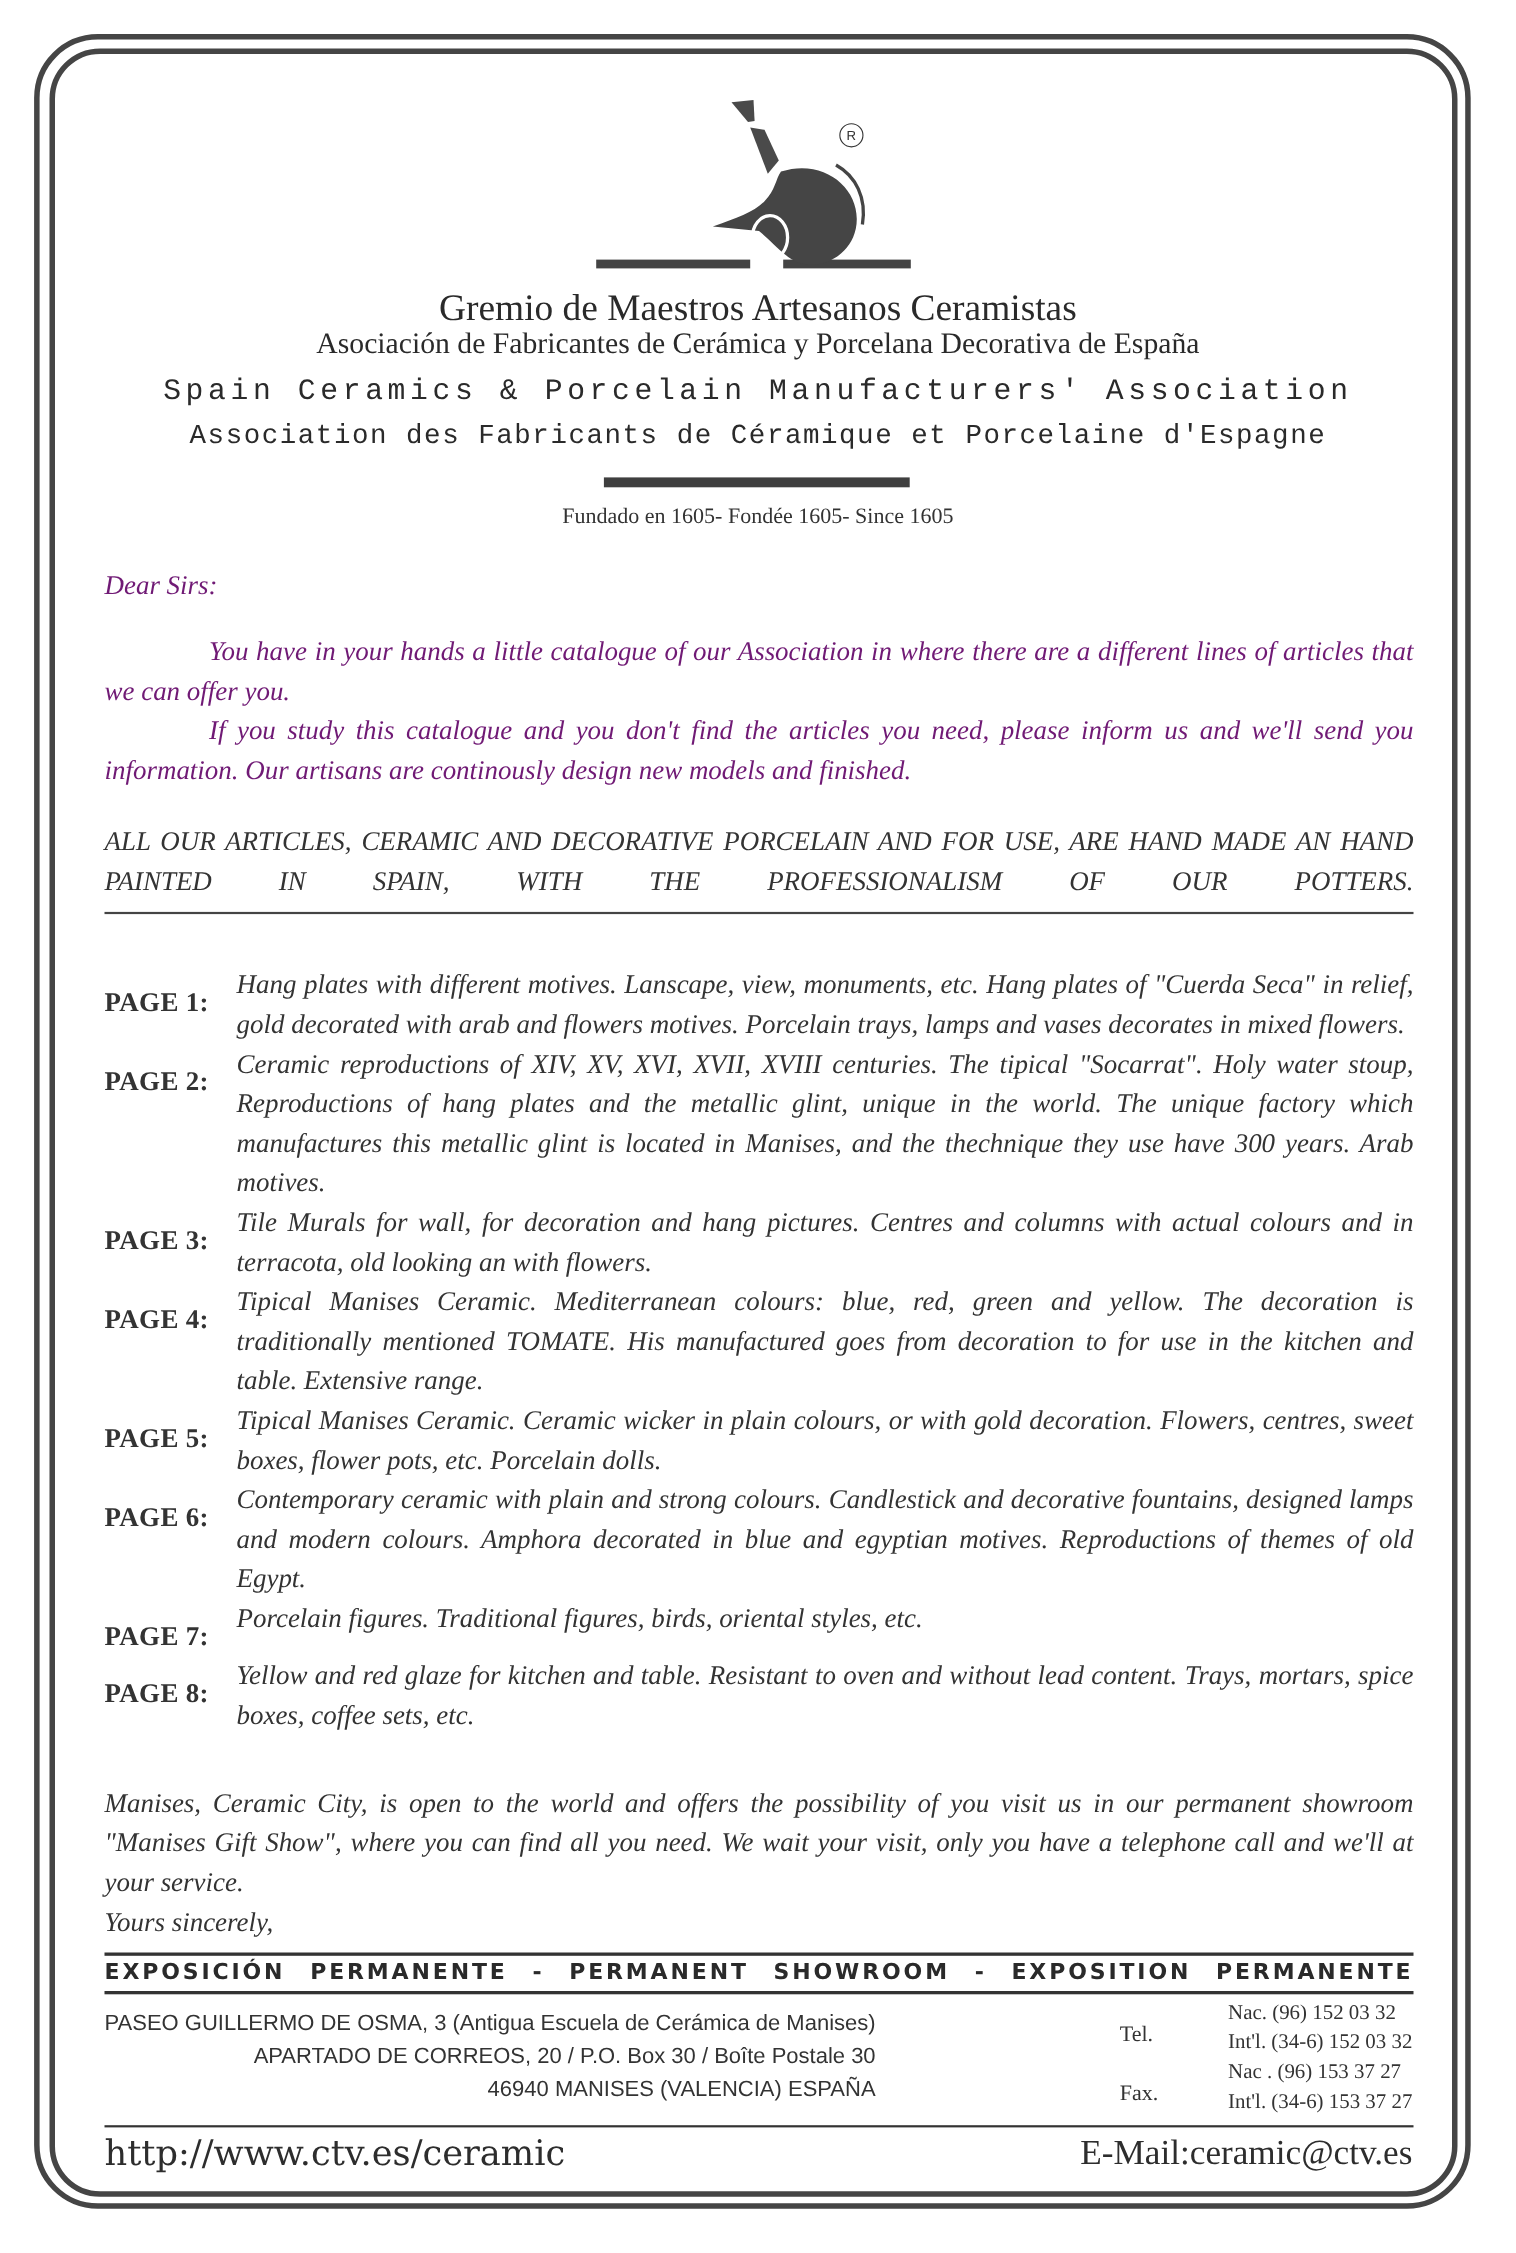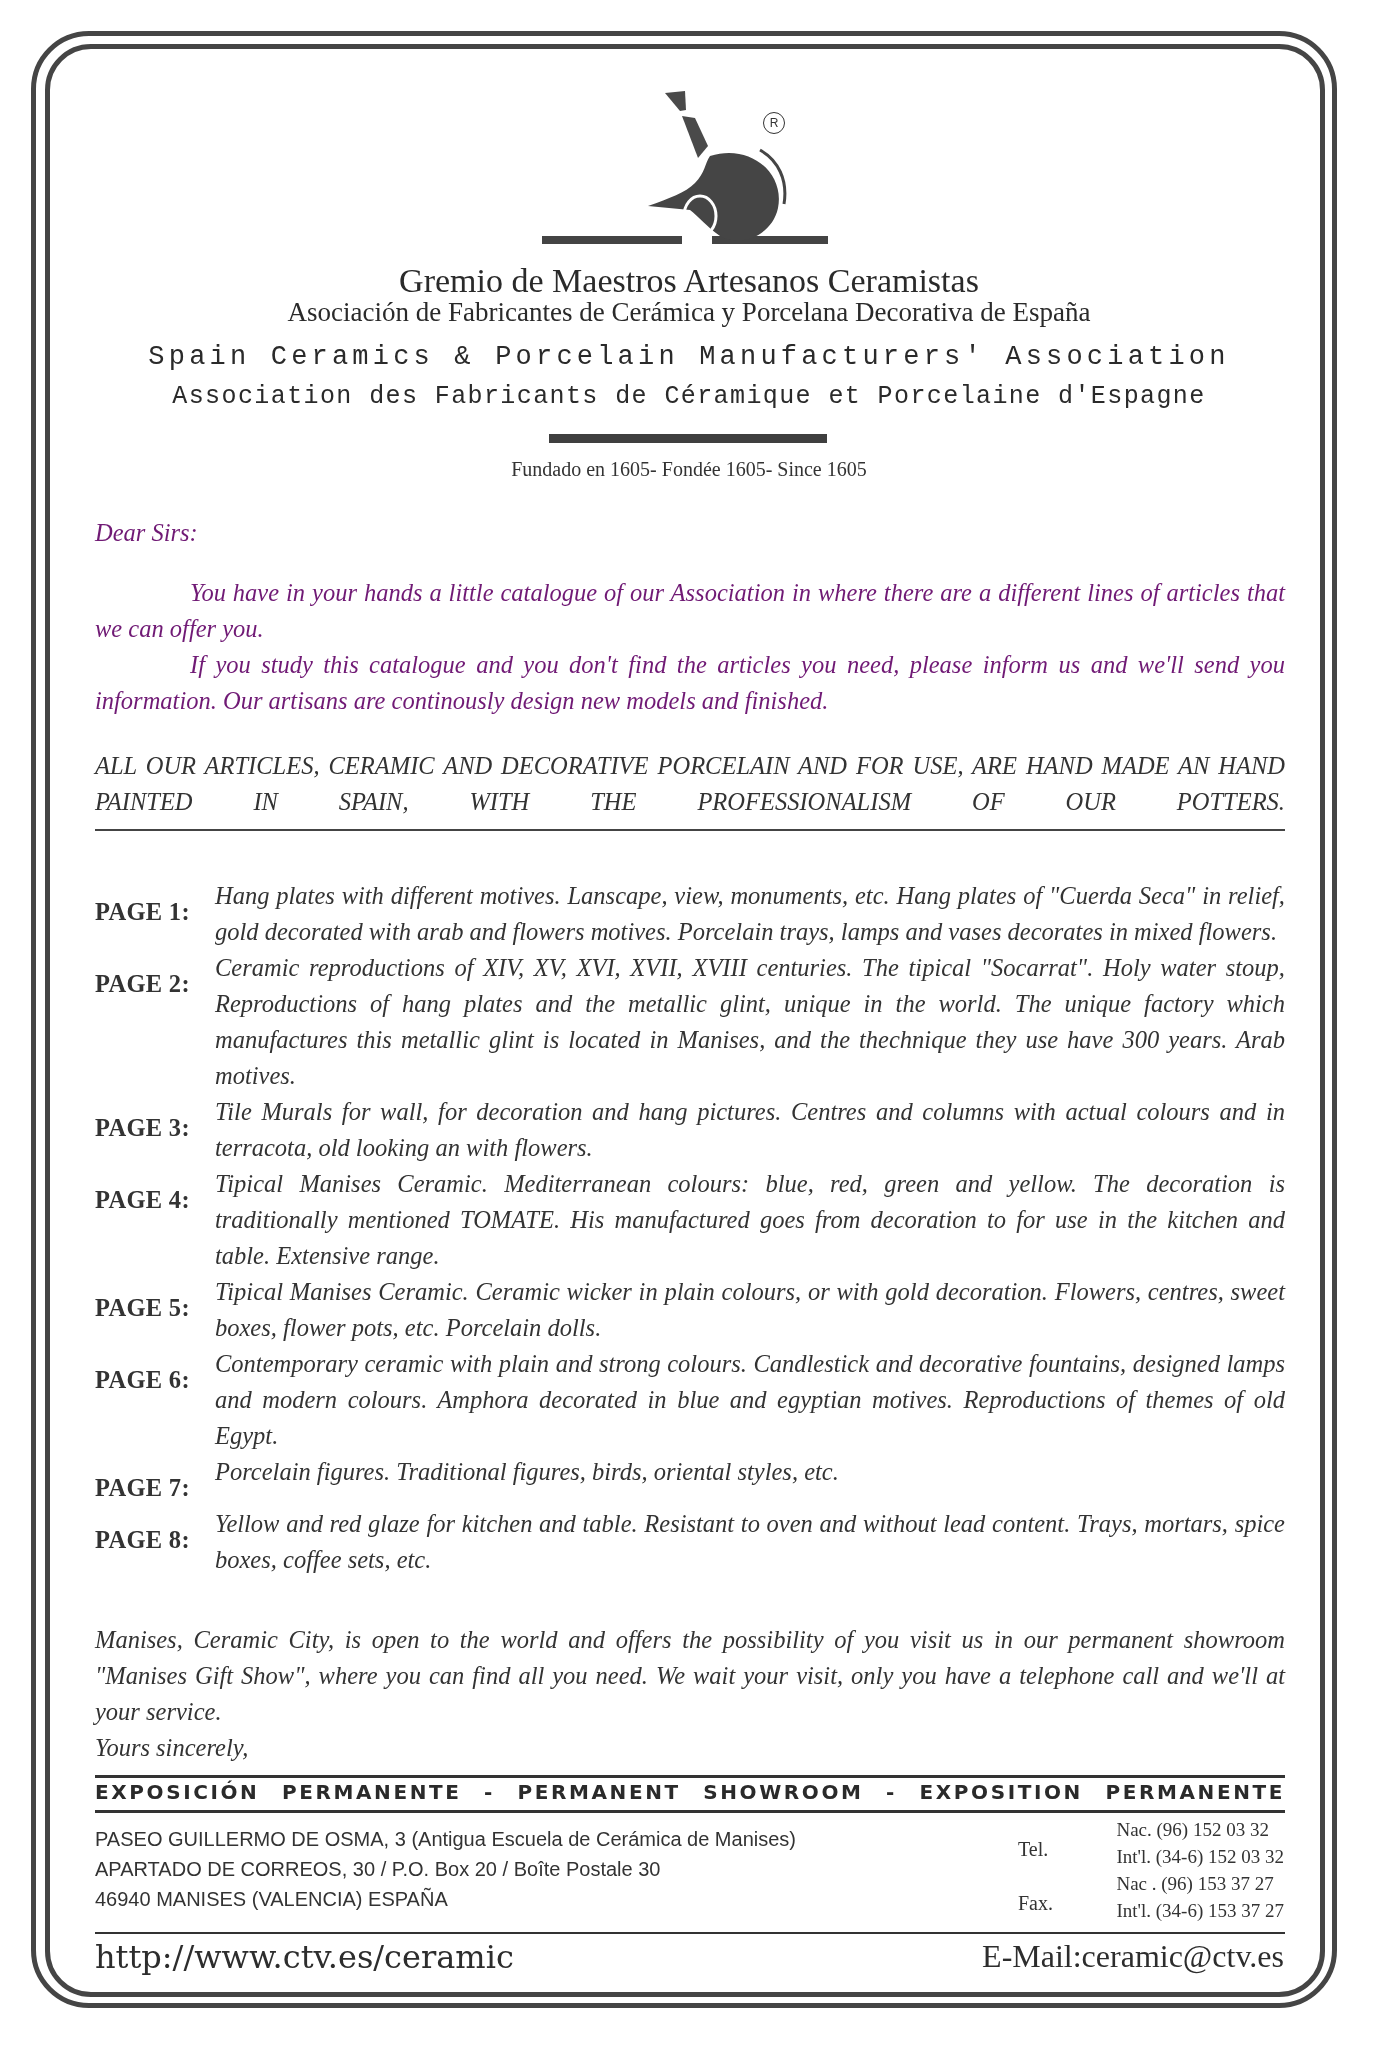--- a/index.html
+++ b/index.html
@@ -30,21 +30,21 @@
   .page-label { flex:0 0 120px; font-weight:bold; font-style:normal; white-space:nowrap; letter-spacing:0.3px;margin-top:16px; }
   .page-desc { flex:1; font-style:italic; text-align:justify; }
 
   .closing { position:absolute; left:95px; top:1622px; width:1190px; font:italic 24.5px "Liberation Serif", serif; line-height:36px; color:#333; text-align:justify; }
   .closing .sig { display:block; text-align:left; }
 
   .rule2 { position:absolute; left:95px; top:1775px; width:1190px; height:3px; background:#333; }
   .showroom { position:absolute; left:95px; top:1780px; width:1190px; font:bold 20px "DejaVu Sans", sans-serif; letter-spacing:2.6px; color:#2a2a2a; text-align:justify; text-align-last:justify; white-space:nowrap; }
   .rule3 { position:absolute; left:95px; top:1810px; width:1190px; height:3px; background:#333; }
 
-  .addr { position:absolute; left:95px; top:1824px; font:20px "Liberation Sans", sans-serif; line-height:30px; color:#333; }
+  .addr { position:absolute; left:95px; top:1824px; font:20px "Liberation Sans", sans-serif; line-height:30px; color:#333;text-align:right; }
   .tel-label, .fax-label { position:absolute; font:20px "Liberation Serif", serif; color:#333; }
   .tel-label { left:1018px; top:1838px; }
   .fax-label { left:1018px; top:1892px; }
   .phones { position:absolute; right:94px; top:1816px; font:19px "Liberation Serif", serif; line-height:27px; color:#333; text-align:left; }
 
   .rule4 { position:absolute; left:95px; top:1932px; width:1190px; height:2px; background:#333; }
   .url { position:absolute; left:95px; top:1938px; font:32px "DejaVu Serif", serif; color:#2d2d2d; }
   .email { position:absolute; right:94px; top:1938px; font:32px "Liberation Serif", serif; color:#2d2d2d; }
 </style>
 </head>
@@ -118,21 +118,21 @@
   <span>Manises, Ceramic City, is open to the world and offers the possibility of you visit us in our permanent showroom "Manises Gift Show", where you can find all you need. We wait your visit, only you have a telephone call and we'll at your service.</span>
   <span class="sig">Yours sincerely,</span>
 </div>
 
 <div class="rule2"></div>
 <div class="showroom">EXPOSICIÓN PERMANENTE - PERMANENT SHOWROOM - EXPOSITION PERMANENTE</div>
 <div class="rule3"></div>
 
 <div class="addr">
   <div>PASEO GUILLERMO DE OSMA, 3 (Antigua  Escuela de  Cerámica de Manises)</div>
-  <div>APARTADO DE CORREOS, 30 / P.O. Box 20 / Boîte Postale 30</div>
+  <div>APARTADO DE CORREOS, 20 / P.O. Box 30 / Boîte Postale 30</div>
   <div>46940 MANISES  (VALENCIA) ESPAÑA</div>
 </div>
 <div class="tel-label">Tel.</div>
 <div class="fax-label">Fax.</div>
 <div class="phones">
   <div>Nac.  (96)  152 03 32</div>
   <div>Int'l. (34-6) 152 03 32</div>
   <div>Nac . (96)  153 37 27</div>
   <div>Int'l. (34-6) 153 37 27</div>
 </div>

